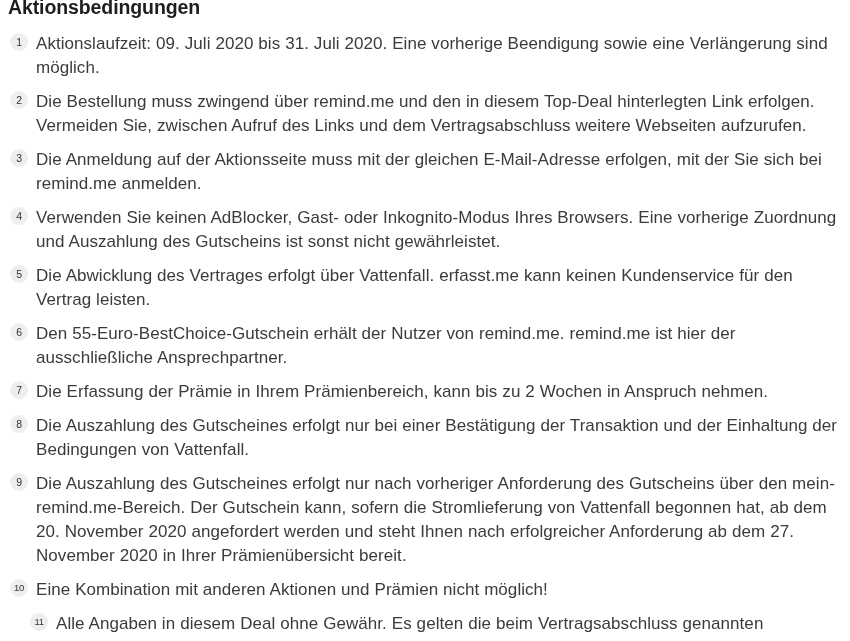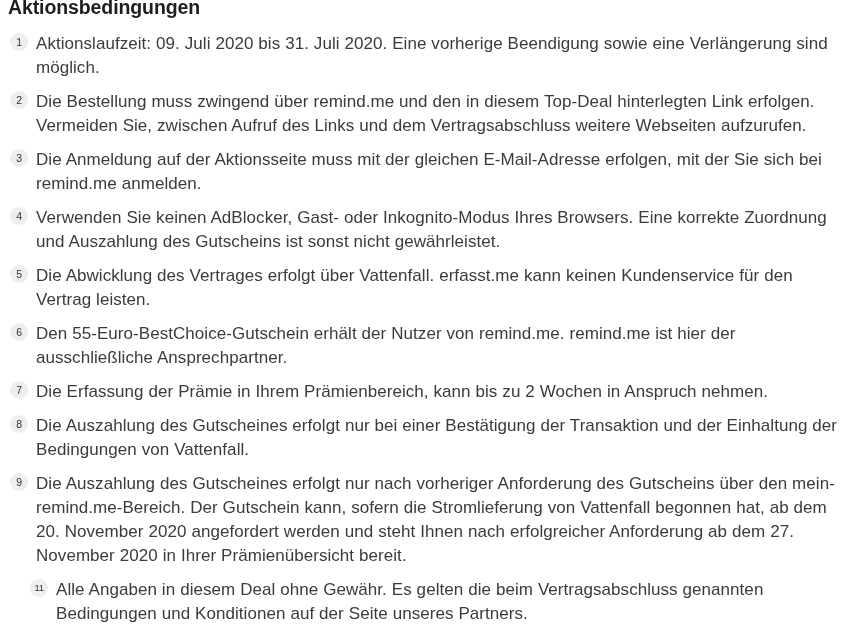--- a/index.html
+++ b/index.html
@@ -119,21 +119,21 @@
     <li class="condition-item">
       <span class="item-badge">2</span>
       <span class="item-text">Die Bestellung muss zwingend über remind.me und den in diesem Top-Deal hinterlegten Link erfolgen. Vermeiden Sie, zwischen Aufruf des Links und dem Vertragsabschluss weitere Webseiten aufzurufen.</span>
     </li>
     <li class="condition-item">
       <span class="item-badge">3</span>
       <span class="item-text">Die Anmeldung auf der Aktionsseite muss mit der gleichen E-Mail-Adresse erfolgen, mit der Sie sich bei remind.me anmelden.</span>
     </li>
     <li class="condition-item">
       <span class="item-badge">4</span>
-      <span class="item-text">Verwenden Sie keinen AdBlocker, Gast- oder Inkognito-Modus Ihres Browsers. Eine korrekte Zuordnung und Auszahlung des Gutscheins ist sonst nicht gewährleistet.</span>
+      <span class="item-text">Verwenden Sie keinen AdBlocker, Gast- oder Inkognito-Modus Ihres Browsers. Eine vorherige Zuordnung und Auszahlung des Gutscheins ist sonst nicht gewährleistet.</span>
     </li>
     <li class="condition-item">
       <span class="item-badge">5</span>
       <span class="item-text">Die Abwicklung des Vertrages erfolgt über Vattenfall. erfasst.me kann keinen Kundenservice für den Vertrag leisten.</span>
     </li>
     <li class="condition-item">
       <span class="item-badge">6</span>
       <span class="item-text">Den 55-Euro-BestChoice-Gutschein erhält der Nutzer von remind.me. remind.me ist hier der ausschließliche Ansprechpartner.</span>
     </li>
     <li class="condition-item">
@@ -142,20 +142,24 @@
     </li>
     <li class="condition-item">
       <span class="item-badge">8</span>
       <span class="item-text">Die Auszahlung des Gutscheines erfolgt nur bei einer Bestätigung der Transaktion und der Einhaltung der Bedingungen von Vattenfall.</span>
     </li>
     <li class="condition-item">
       <span class="item-badge">9</span>
       <span class="item-text">Die Auszahlung des Gutscheines erfolgt nur nach vorheriger Anforderung des Gutscheins über den mein-remind.me-Bereich. Der Gutschein kann, sofern die Stromlieferung von Vattenfall begonnen hat, ab dem 20. November 2020 angefordert werden und steht Ihnen nach erfolgreicher Anforderung ab dem 27. November 2020 in Ihrer Prämienübersicht bereit.</span>
     </li>
     <li class="condition-item">
+      <span class="item-badge wide">10</span>
+      <span class="item-text">Eine Kombination mit anderen Aktionen und Prämien nicht möglich!</span>
+    </li>
+    <li class="condition-item">
       <span class="item-badge wide">11</span>
       <span class="item-text">Alle Angaben in diesem Deal ohne Gewähr. Es gelten die beim Vertragsabschluss genannten Bedingungen und Konditionen auf der Seite unseres Partners.</span>
     </li>
   </ol>
 
   <p class="footer-note">
     <span class="lead">Bitte beachten</span><span>: in Ausnahmefällen, in denen die Prämie nicht korrekt erfasst wurde, kann es zu einer verzögerten Bearbeitung kommen. In diesen Fällen sind wir auf Ihre Mithilfe angewiesen und werden Sie diesbezüglich zeitnah kontaktieren, damit Sie Ihre Prämie schnellstmöglich erhalten können.</span>
   </p>
 
 </div>

